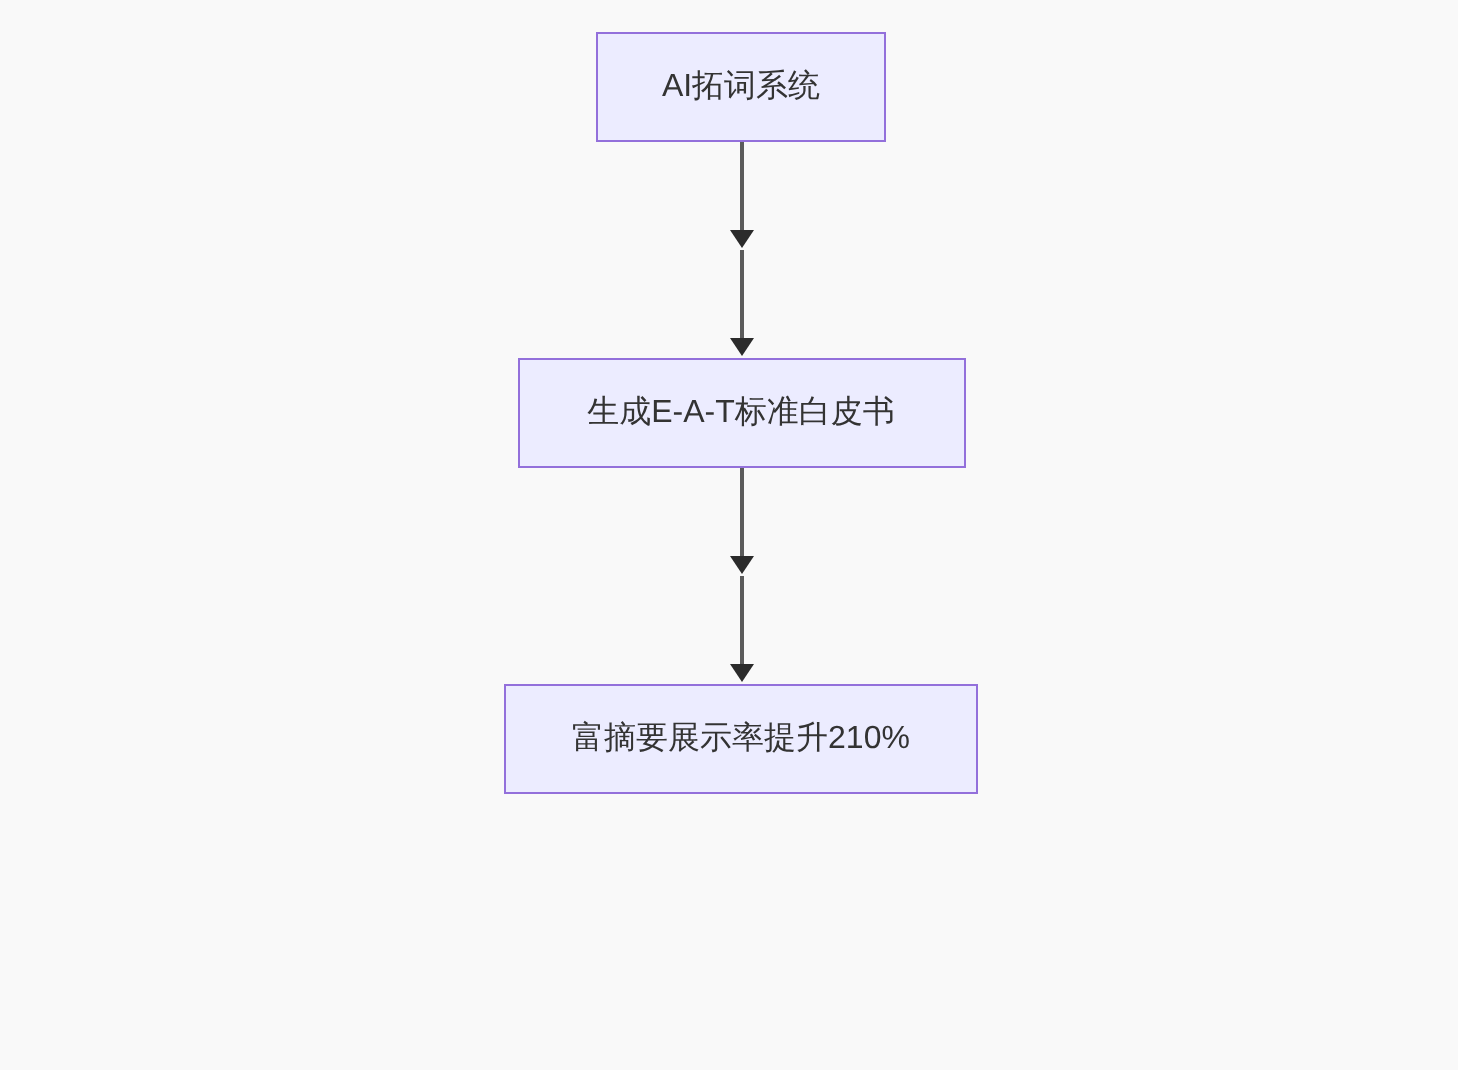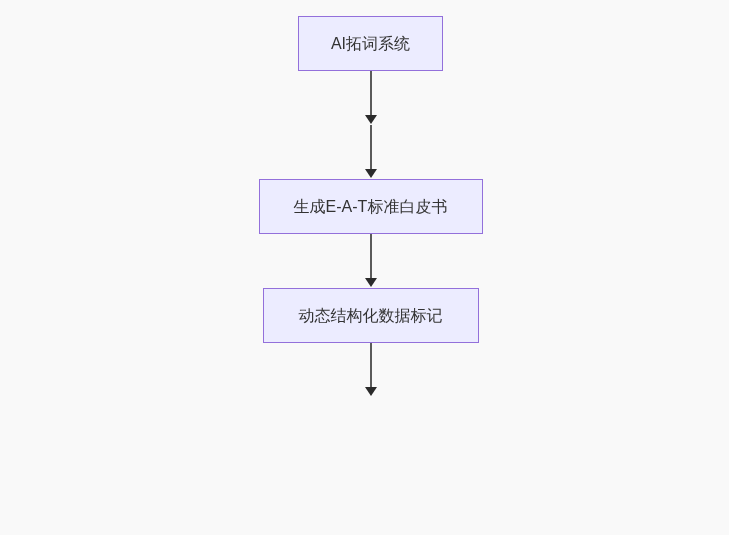--- a/index.html
+++ b/index.html
@@ -91,22 +91,22 @@
       <div class="head"></div>
     </div>
 
     <div class="flow-node n2">生成E-A-T标准白皮书</div>
 
     <div class="flow-arrow">
       <div class="shaft"></div>
       <div class="head"></div>
     </div>
 
-    <div class="flow-node n3">动态结构化数据标记</div>
 
     <div class="flow-arrow">
       <div class="shaft"></div>
       <div class="head"></div>
     </div>
 
+    <div class="flow-node n4">富摘要展示率提升210%</div>
 
   </div>
 </div>
 
 </body></html>

